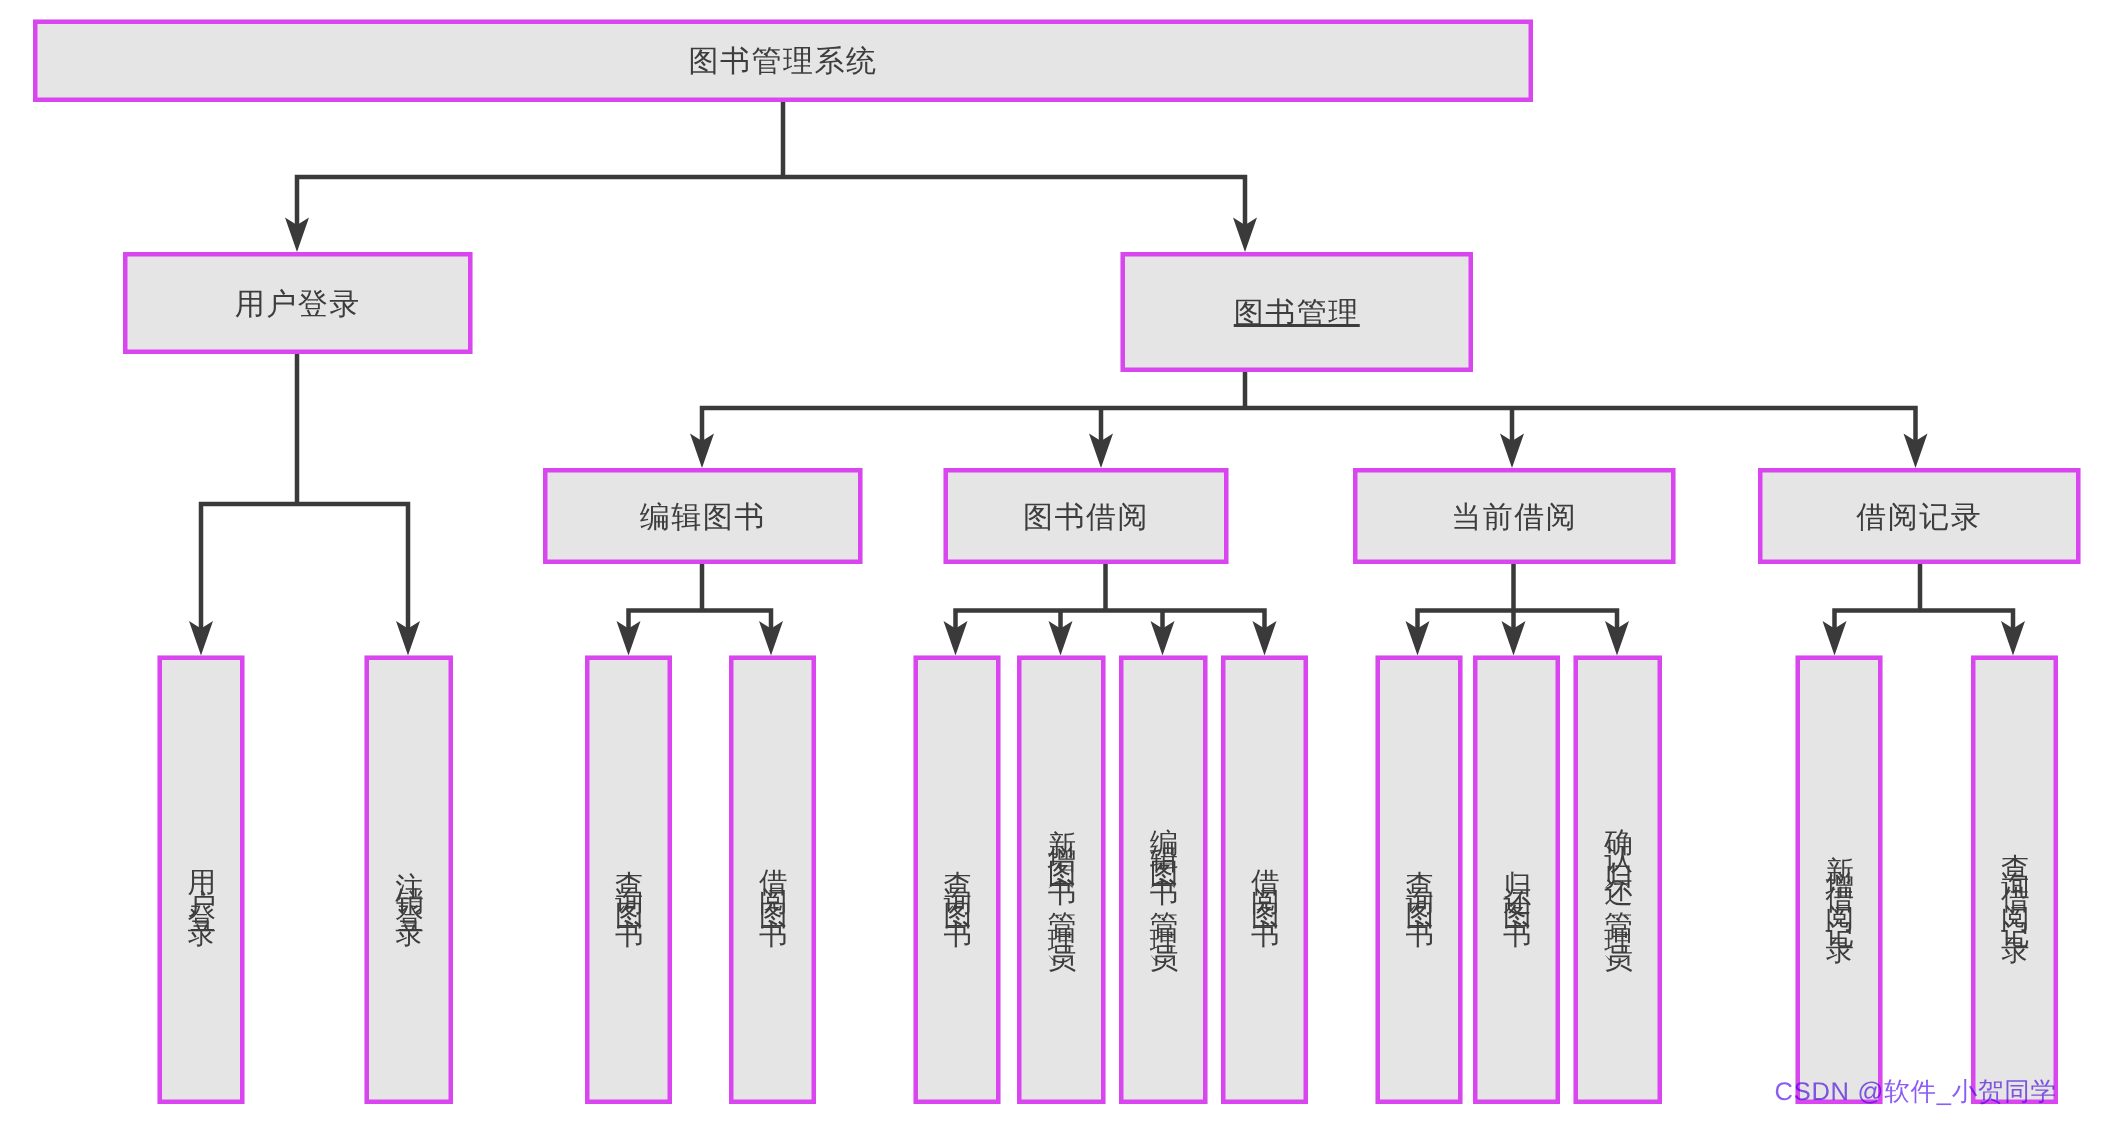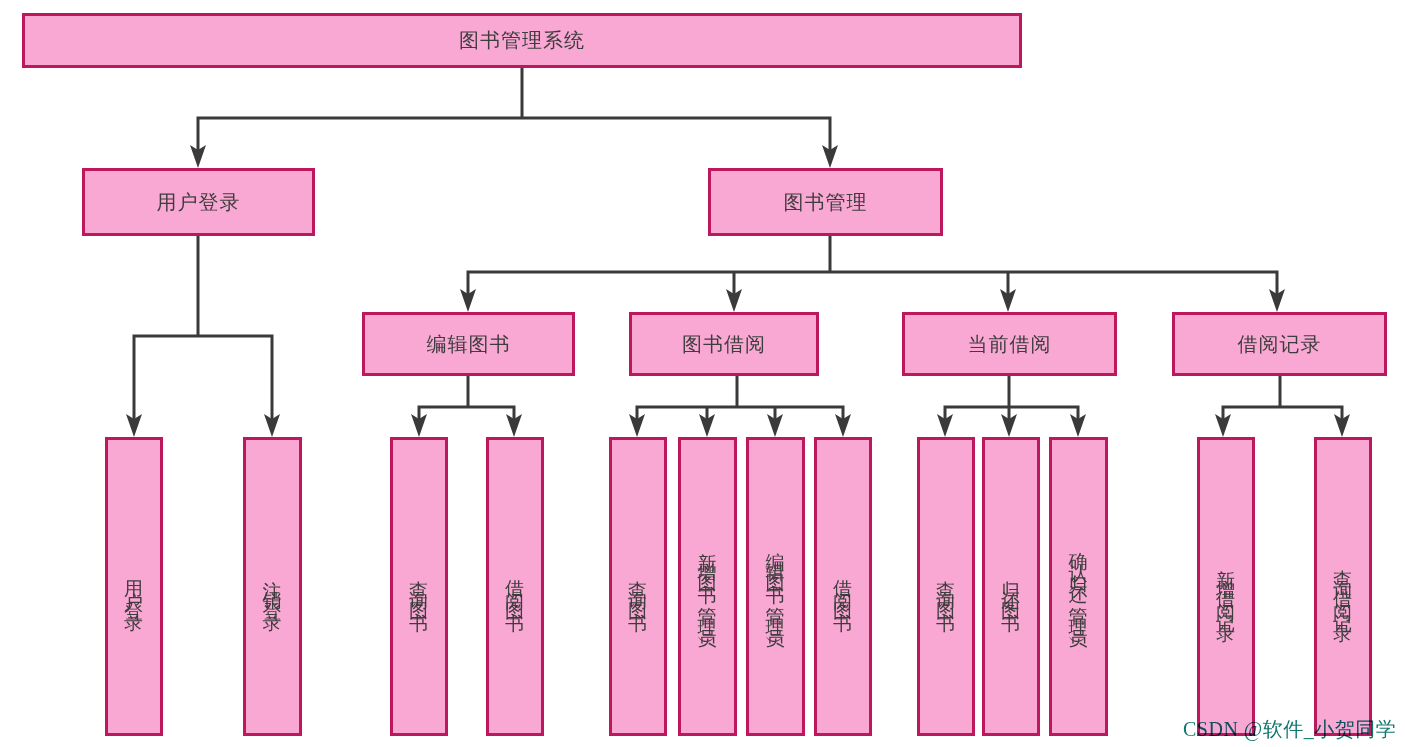--- a/index.html
+++ b/index.html
@@ -13,41 +13,41 @@
   }
   svg.edges {
     position: absolute;
     left: 0; top: 0;
     width: 1405px; height: 747px;
     z-index: 1;
   }
   .node {
     position: absolute;
     box-sizing: border-box;
-    border: 3px solid #be185d;
-    background: #f9a8d4;
+    border: 3px solid #d946ef;
+    background: #e5e5e5;
     color: #3d3d3d;
     display: flex;
     align-items: center;
     justify-content: center;
     z-index: 2;
   }
   .h-node { font-size: 20px; letter-spacing: 1px; }
   .v-node {
     writing-mode: vertical-rl;
     text-orientation: mixed;
     font-size: 19px;
     letter-spacing: 11px;
     line-height: 1;
   }
   
   .n-root   { left: 22px;  top: 13px;  width: 1000px; height: 55px; }
   
   .n-login  { left: 82px;  top: 168px; width: 233px; height: 68px; }
-  .n-mgmt   { left: 708px; top: 168px; width: 235px; height: 68px; }
+  .n-mgmt   { left: 747px; top: 168px; width: 235px; height: 80px; text-decoration: underline; }
   
   .n-rec    { left: 362px;  top: 312px; width: 213px; height: 64px; }
   .n-borrow { left: 629px;  top: 312px; width: 190px; height: 64px; }
   .n-cur    { left: 902px;  top: 312px; width: 215px; height: 64px; }
   .n-rec2   { left: 1172px; top: 312px; width: 215px; height: 64px; }
   
   .leaf { top: 437px; height: 299px; width: 58px; }
   .l-1  { left: 105px;  }
   .l-2  { left: 243px; width: 59px; }
   .l-3  { left: 390px;  }
@@ -58,27 +58,26 @@
   .l-8  { left: 814px;  }
   .l-9  { left: 917px;  }
   .l-10 { left: 982px;  }
   .l-11 { left: 1049px; width: 59px; }
   .l-12 { left: 1197px; }
   .l-13 { left: 1314px; }
   .watermark {
     position: absolute;
     left: 1183px;
     top: 716px;
-    font-size: 20px;
-    color: #0f766e;
+    font-size: 17px;
+    color: #8b5cf6;
     letter-spacing: 0.5px;
     white-space: nowrap;
     z-index: 5;
     mix-blend-mode: multiply;
-    font-family: Liberation Serif, serif;
   }
 </style>
 </head>
 <body>
 
 <div class="canvas">
 
   <svg class="edges" viewBox="0 0 1405 747" xmlns="http://www.w3.org/2000/svg">
     <g stroke="#3a3a3a" stroke-width="3" fill="none" stroke-linecap="square">
       <path d="M522 68 V118

